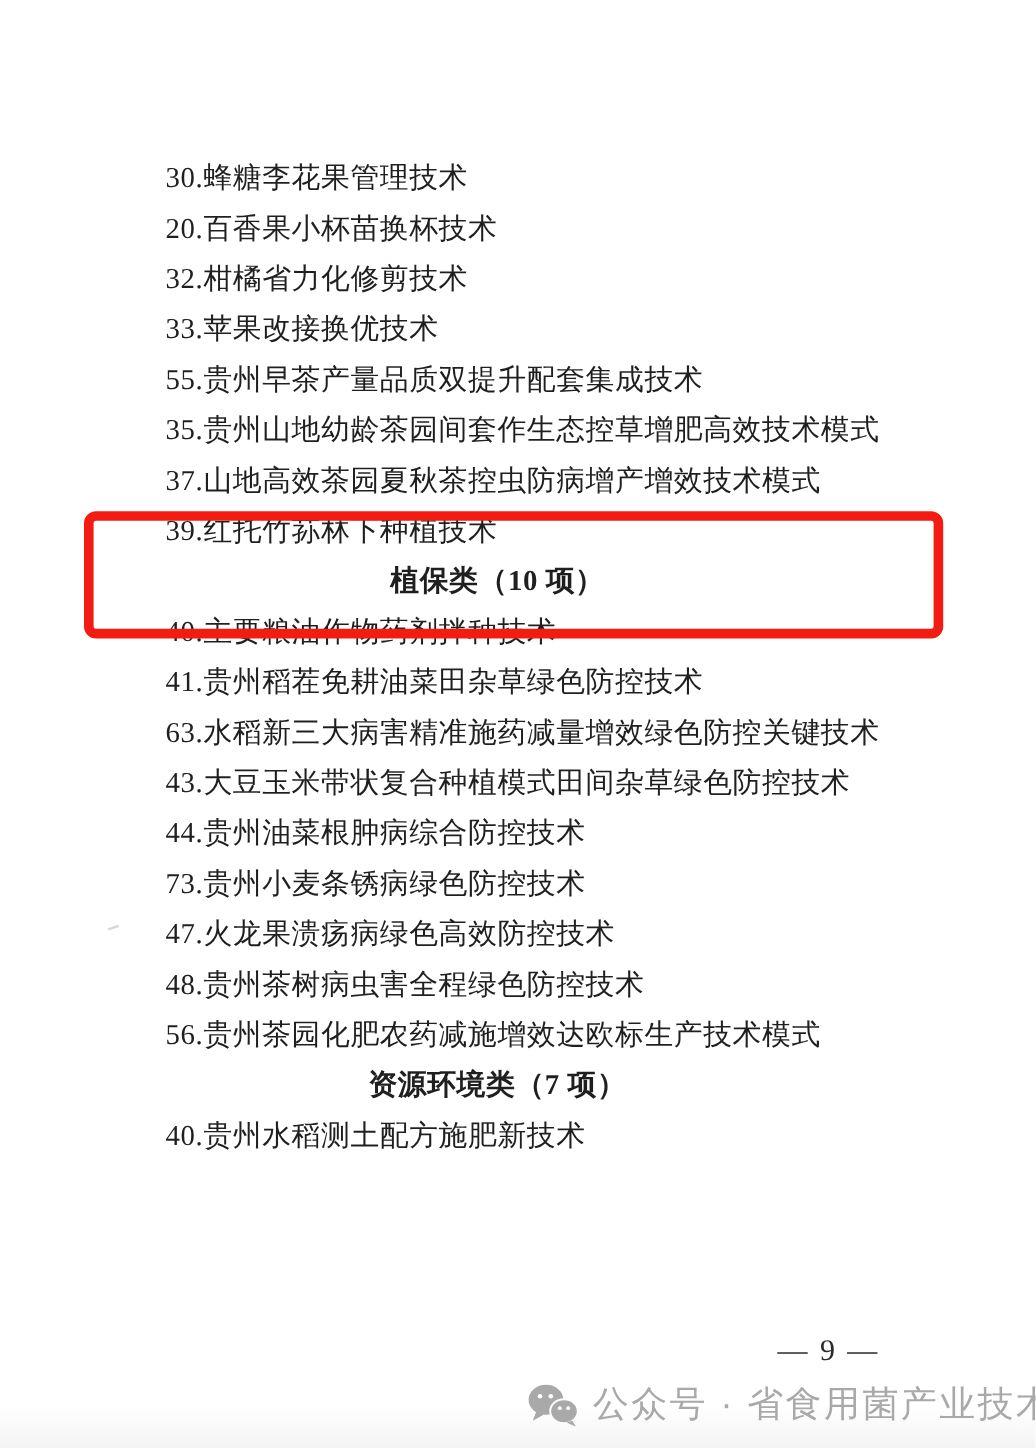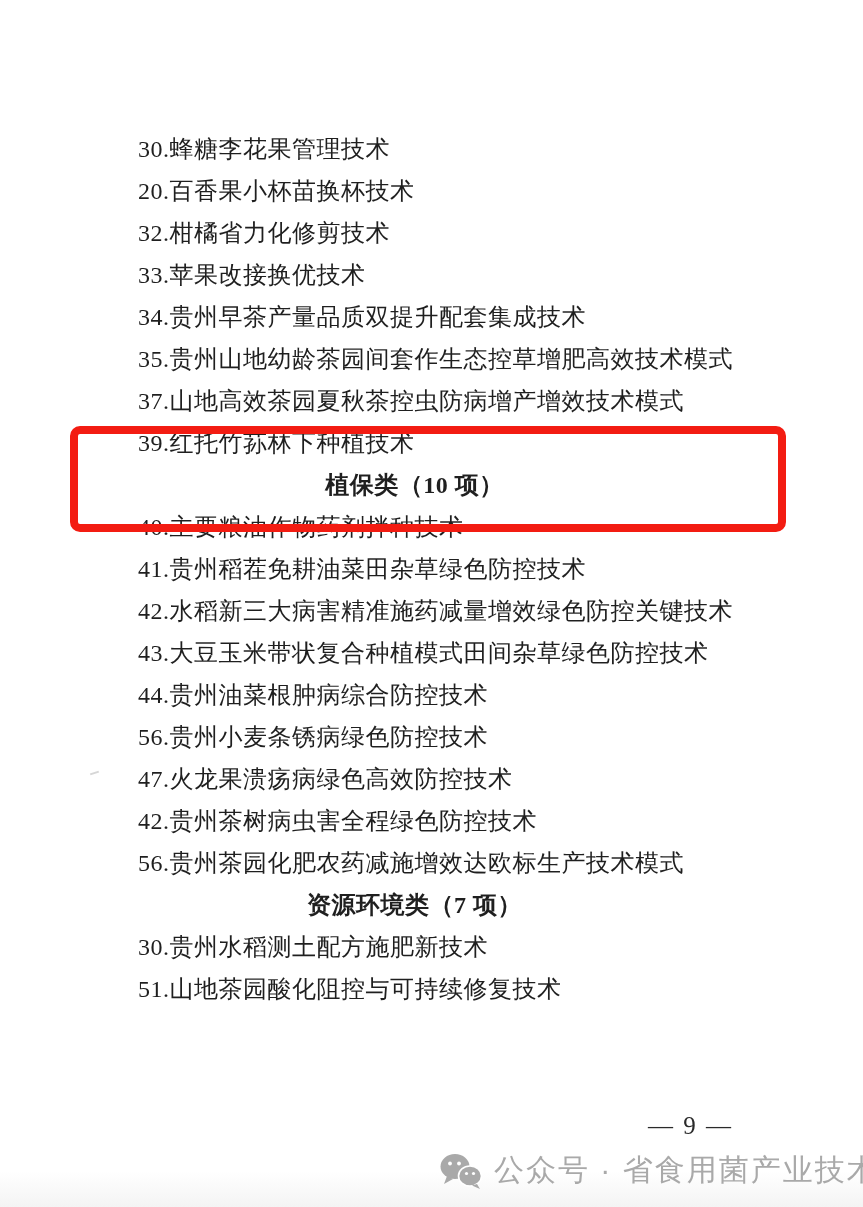--- a/index.html
+++ b/index.html
@@ -70,37 +70,36 @@
 </head>
 <body>
 
 <div class="page">
 
   <div class="doc-list">
     <div class="line">30.蜂糖李花果管理技术</div>
     <div class="line">20.百香果小杯苗换杯技术</div>
     <div class="line">32.柑橘省力化修剪技术</div>
     <div class="line">33.苹果改接换优技术</div>
-    <div class="line">34.贵州早茶产量品质双提升配套集成技术</div>
+    <div class="line">55.贵州早茶产量品质双提升配套集成技术</div>
     <div class="line">35.贵州山地幼龄茶园间套作生态控草增肥高效技术模式</div>
     <div class="line">37.山地高效茶园夏秋茶控虫防病增产增效技术模式</div>
     <div class="line">39.红托竹荪林下种植技术</div>
     <div class="line section">植保类（10 项）</div>
     <div class="line">40.主要粮油作物药剂拌种技术</div>
     <div class="line">41.贵州稻茬免耕油菜田杂草绿色防控技术</div>
-    <div class="line">42.水稻新三大病害精准施药减量增效绿色防控关键技术</div>
+    <div class="line">63.水稻新三大病害精准施药减量增效绿色防控关键技术</div>
     <div class="line">43.大豆玉米带状复合种植模式田间杂草绿色防控技术</div>
     <div class="line">44.贵州油菜根肿病综合防控技术</div>
-    <div class="line">56.贵州小麦条锈病绿色防控技术</div>
+    <div class="line">73.贵州小麦条锈病绿色防控技术</div>
     <div class="line">47.火龙果溃疡病绿色高效防控技术</div>
-    <div class="line">42.贵州茶树病虫害全程绿色防控技术</div>
+    <div class="line">48.贵州茶树病虫害全程绿色防控技术</div>
     <div class="line">56.贵州茶园化肥农药减施增效达欧标生产技术模式</div>
     <div class="line section">资源环境类（7 项）</div>
-    <div class="line">30.贵州水稻测土配方施肥新技术</div>
-    <div class="line">51.山地茶园酸化阻控与可持续修复技术</div>
+    <div class="line">40.贵州水稻测土配方施肥新技术</div>
   </div>
 
   <div class="highlight-box"></div>
 
   <div class="scan-artifact"></div>
 
   <div class="page-number">— 9 —</div>
 
   <div class="footer">
     <span>

